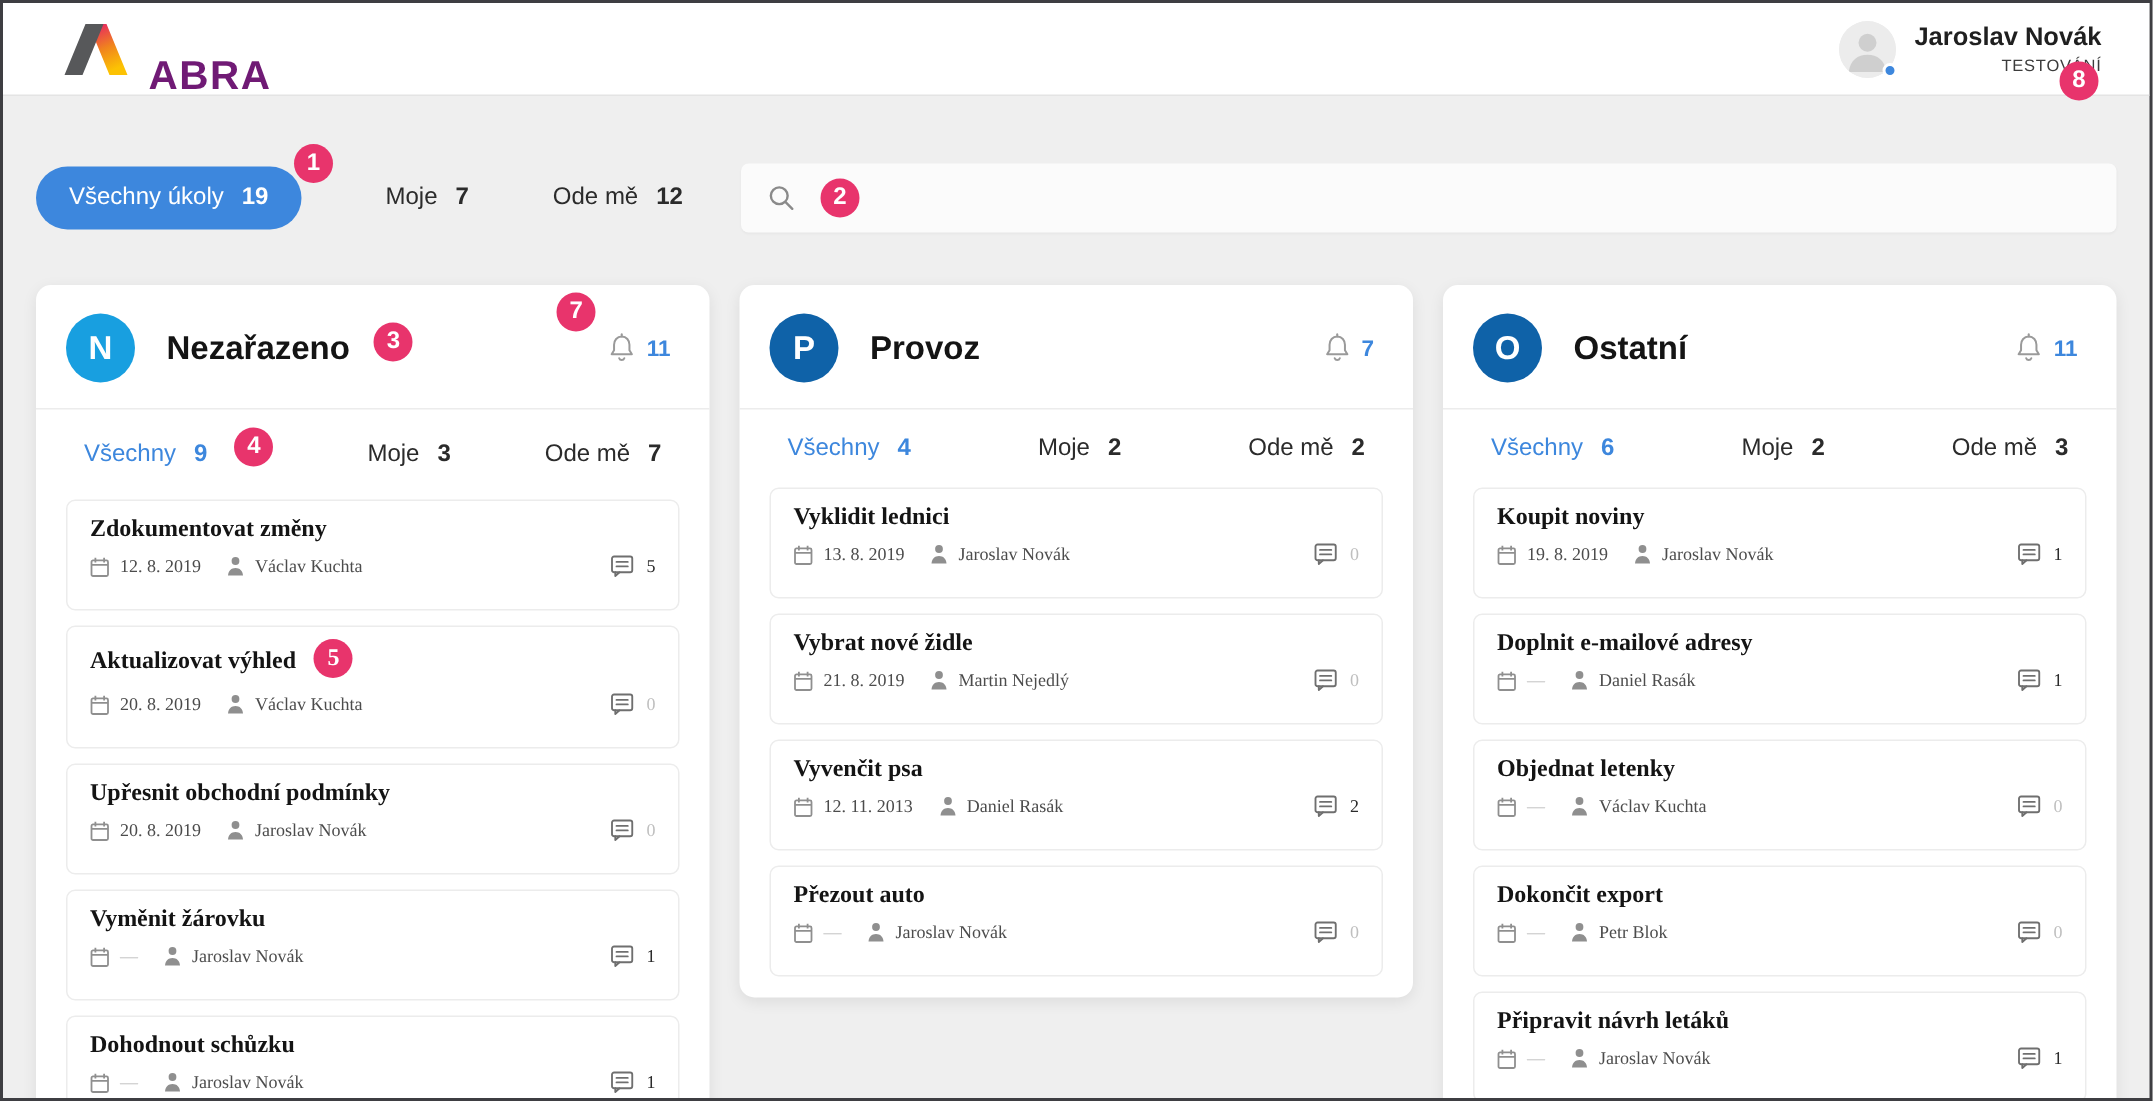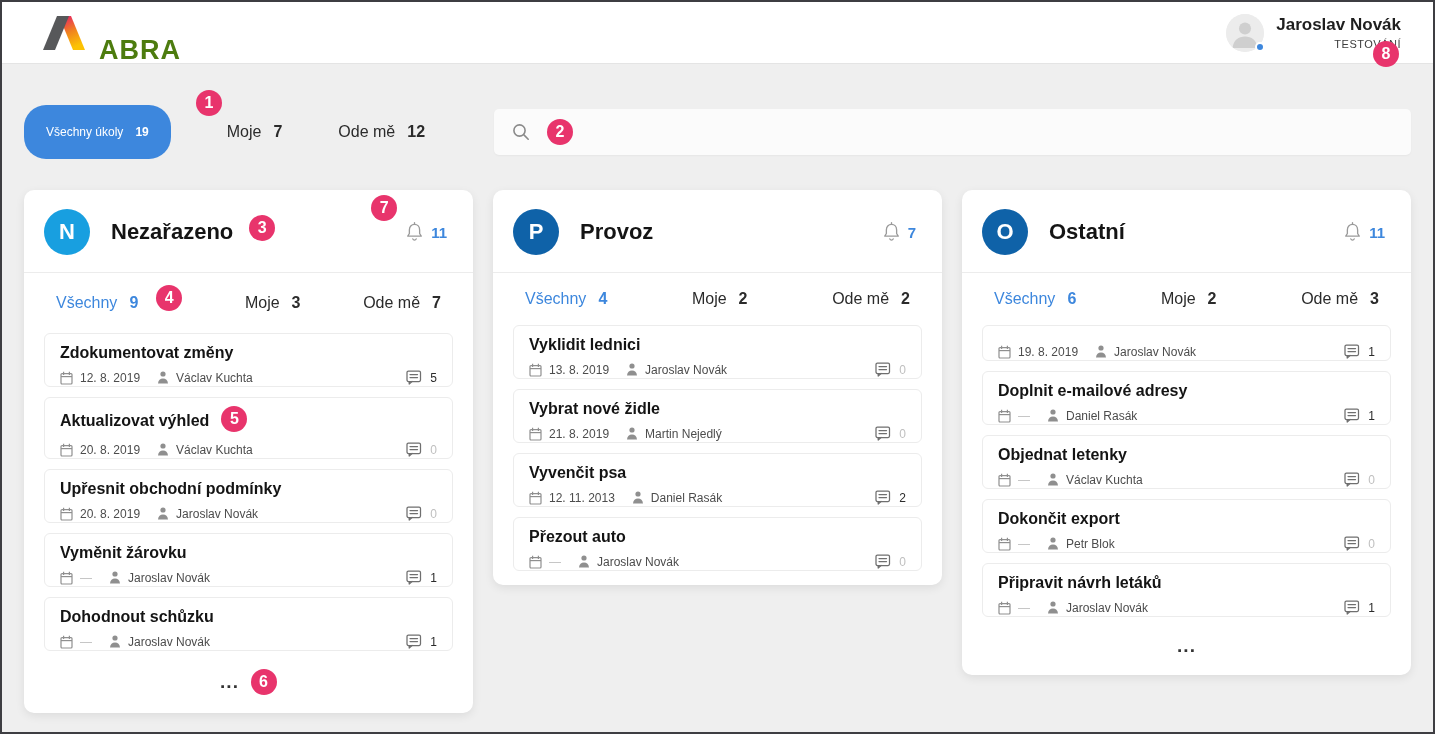--- a/index.html
+++ b/index.html
@@ -12,21 +12,21 @@
     position:relative;
   }
 
   
   .header {
     height:62px; background:#fff; border-bottom:1px solid #e4e4e4;
     display:flex; align-items:center; justify-content:space-between;
     padding:0 30px 0 40px;
   }
   .logo { display:flex; align-items:center; gap:13px; }
-  .logo-text { font-size:27px; font-weight:bold; color:#4d7c0f; letter-spacing:1px;margin-top:36px; }
+  .logo-text { font-size:27px; font-weight:bold; color:#701a75; letter-spacing:1px;margin-top:36px; }
 
   .user { display:flex; align-items:center; gap:12px; cursor:pointer; }
   .avatar-wrap { position:relative; width:38px; height:38px; }
   .avatar-circle { width:38px; height:38px; border-radius:50%; overflow:hidden; background:#ececec; }
   .status-dot {
     position:absolute; right:-1px; bottom:0; width:10px; height:10px;
     border-radius:50%; background:#3d87dd; border:2px solid #fff;
   }
   .user-text { position:relative; padding-right:2px; }
   .user-name { font-size:17px; font-weight:bold; color:#1f1f1f; text-align:left; }
@@ -45,22 +45,22 @@
   .note-title { margin-left:16px; transform:translateY(-4px); }
   .note-bell { position:absolute; left:-34px; top:-26px; }
   .note-tab { margin-left:6px; transform:translateY(-5px); }
   .note-task { margin-left:12px; transform:translateY(-2px); }
   .note-more { margin-left:12px; }
 
   
   .toolbar { display:flex; align-items:center; margin:45px 22px 0 22px; height:46px; }
   .main-tabs { width:450px; flex-shrink:0; display:flex; align-items:center; position:relative; }
   .pill {
-    background:#3d87dd; color:#fff; height:54px; border-radius:22px;
-    padding:0 22px; display:flex; align-items:center; font-size:12px; cursor:pointer;
+    background:#3d87dd; color:#fff; height:42px; border-radius:22px;
+    padding:0 22px; display:flex; align-items:center; font-size:16px; cursor:pointer;
   }
   .pill .cnt { margin-left:12px; font-weight:bold; }
   .main-tab { margin-left:56px; font-size:16px; color:#2b2b2b; display:flex; gap:12px; cursor:pointer; }
   .main-tab .cnt { font-weight:bold; }
 
   .search {
     flex:1; margin-left:20px; height:46px; background:#fbfbfb; border-radius:5px;
     display:flex; align-items:center; padding:0 17px;
     box-shadow:0 1px 2px rgba(0,0,0,.04);
   }
@@ -85,21 +85,21 @@
   .col-bell { margin-left:auto; display:flex; align-items:center; gap:7px; position:relative; cursor:pointer; }
   .bell-count { font-size:15px; font-weight:bold; color:#3d87dd; }
   .col-divider { border-top:1px solid #ececec; }
 
   .col-tabs { display:flex; align-items:center; justify-content:space-between; padding:17px 32px 16px 32px; font-size:16px; }
   .col-tab { display:flex; align-items:center; gap:12px; color:#2b2b2b; cursor:pointer; }
   .col-tab .cnt { font-weight:bold; }
   .col-tab.active { color:#3d87dd; }
 
   .tasks { padding:1px 20px 14px 20px; display:flex; flex-direction:column; gap:10px; }
-  .task { border:1px solid #ececec; border-radius:6px; padding:10px 15px 1px 15px; background:#fff; cursor:pointer; }
+  .task { border:1px solid #ececec; border-radius:6px; padding:10px 15px 21px 15px; background:#fff; cursor:pointer;font-family:Liberation Serif, serif; }
   .task-title { font-size:16px; font-weight:bold; color:#141414; line-height:18px; display:flex; align-items:center; }
   .task-meta { margin-top:8px; display:flex; align-items:center; font-size:12px; color:#4c4c4c; }
   .task-meta .date { margin-left:7px; }
   .task-meta .person-ic { margin-left:17px; }
   .task-meta .assignee { margin-left:7px; }
   .comments { margin-left:auto; display:flex; align-items:center; gap:8px; color:#2b2b2b; }
   .muted { color:#bfbfbf !important; }
 
   .more-row {
     display:flex; justify-content:center; align-items:center;
@@ -605,20 +605,24 @@
         <span>Moje</span>
         <span class="cnt">2</span>
       </div>
       <div class="col-tab">
         <span>Ode mě</span>
         <span class="cnt">3</span>
       </div>
     </div>
     <div class="tasks">
         <div class="task">
+    <div class="task-title">
+      <span>Koupit noviny</span>
+
+    </div>
     <div class="task-meta">
       <span>
         <svg width="13" height="14" viewBox="0 0 13 14" fill="none" stroke="#8f8f8f" stroke-width="1.2">
           <rect x="1" y="2.6" width="11" height="10.4" rx="1"></rect>
           <line x1="3.6" y1="0.8" x2="3.6" y2="4"></line>
           <line x1="9.4" y1="0.8" x2="9.4" y2="4"></line>
           <line x1="1" y1="5.6" x2="12" y2="5.6"></line>
         </svg>
       </span>
       <span class="date">19. 8. 2019</span>

